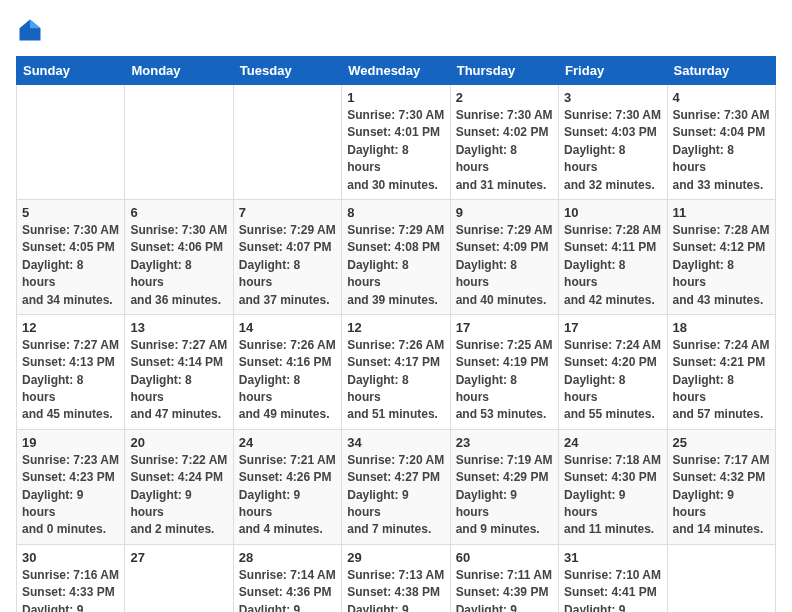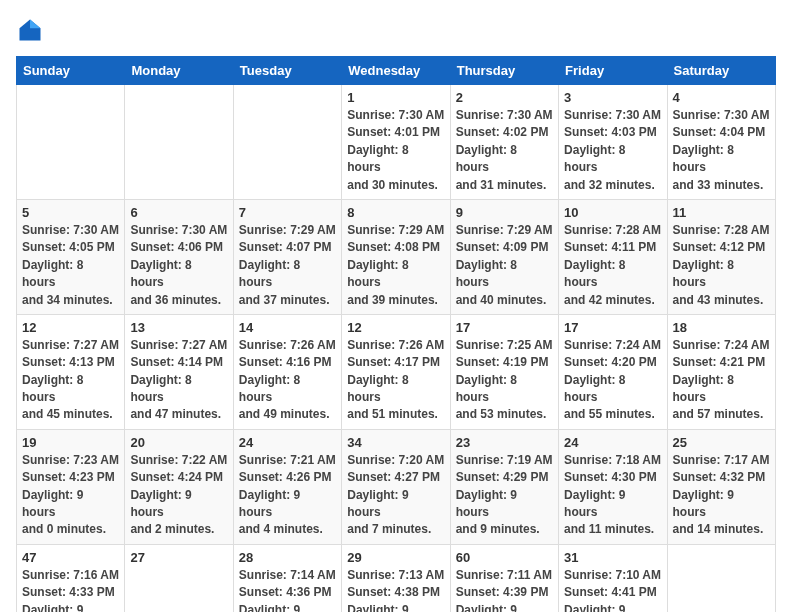--- a/index.html
+++ b/index.html
@@ -307,21 +307,21 @@
         <td>
           <span class="day-num">25</span>
           <div class="day-info" style="white-space: pre-line;">Sunrise: 7:17 AM
 Sunset: 4:32 PM
 Daylight: 9 hours
 and 14 minutes.</div>
         </td>
       </tr>
       <tr>
         <td>
-          <span class="day-num">47</span>
+          <span class="day-num">30</span>
           <div class="day-info" style="white-space: pre-line;">Sunrise: 7:16 AM
 Sunset: 4:33 PM
 Daylight: 9 hours
 and 17 minutes.</div>
         </td>
         <td>
           <span class="day-num">27</span>
           <div class="day-info" style="white-space: pre-line; margin-top: 45px;">Sunrise: 7:15 AM
 Sunset: 4:35 PM
 Daylight: 9 hours

